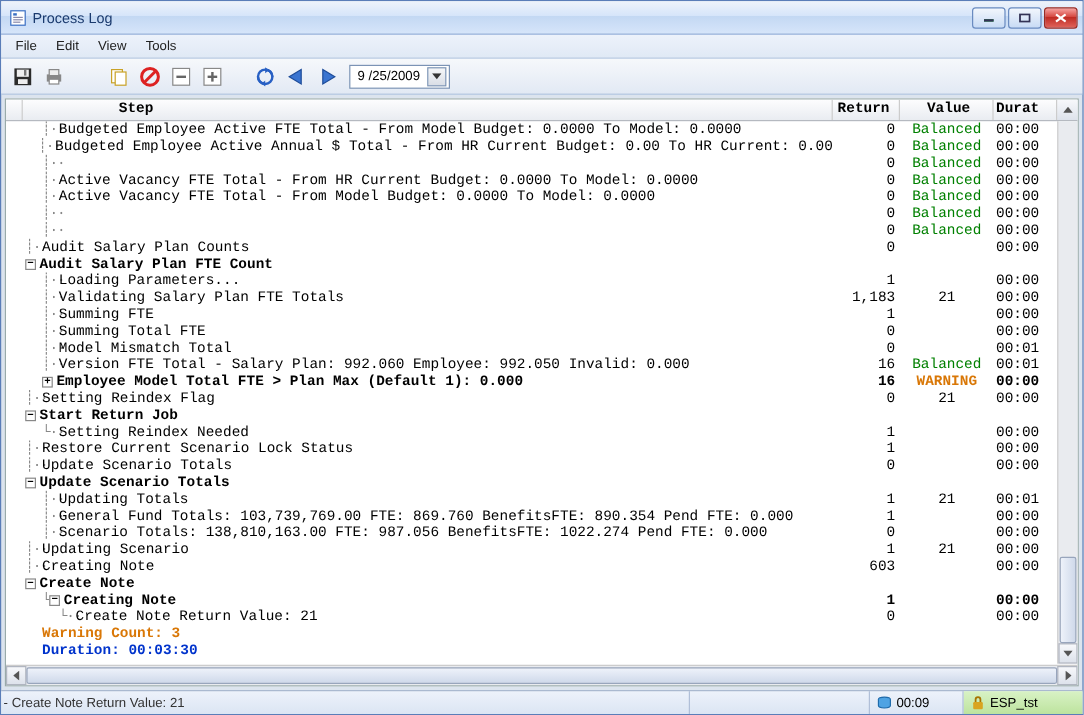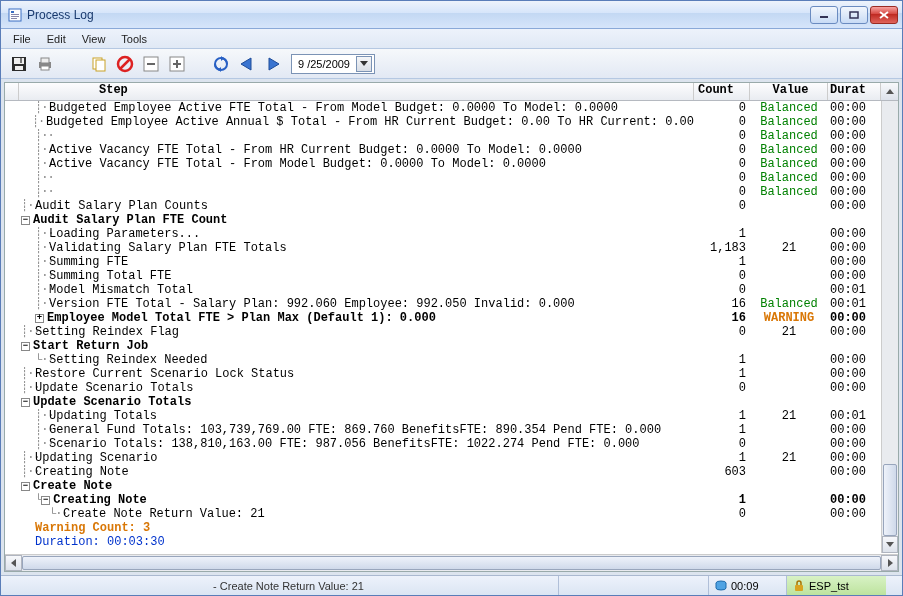--- a/index.html
+++ b/index.html
@@ -174,21 +174,21 @@
   }
   .tree-dots { color:#888; display:inline-block; letter-spacing:-1px; }
   .c-count { width: 56px; text-align: right; padding-right: 4px; flex-shrink:0;}
   .c-value { width: 78px; text-align: center; flex-shrink:0;}
   .c-durat { width: 52px; text-align:left; flex-shrink:0; padding-left:2px;}
   .c-scroll { width: 18px; flex-shrink:0; }
 
   .balanced { color: #008000; }
   .warning-orange { color: #d97706; font-weight:bold; }
   .warning-val { color:#d97706; }
-  .blue-dur { color: #0033cc; font-weight: normal; text-align: right; }
+  .blue-dur { color: #0033cc; font-weight: bold; text-align: right; }
   .bold-row { font-weight: bold; } 
 
   .vscroll {
      position:absolute;
      right:0; top:0;
      width:17px;
      height: calc(100% - 18px);
      background:#e9ebef;
      border-left:1px solid #ccc;
      display:flex;
@@ -212,22 +212,21 @@
     border-radius:2px;
   }
 
   .statusbar {
     height: 20px;
     background: linear-gradient(to bottom,#edf2fb,#dbe5f3);
     border-top: 1px solid #aab9d0;
     display: flex;
     align-items: center;
     font-size: 11px;
-    padding: 0 16px;
-    text-align: center;
+    padding: 0 0;
   }
   .status-left { flex: 1; color: #333; padding-left:2px;}
   .status-cell {
     border-left: 1px solid #b0bfd8;
     padding: 0 6px;
     height: 100%;
     display: flex;
     align-items: center;
     gap: 4px;
   }
@@ -371,21 +370,21 @@
             <polygon points="0,0 8,0 4,5" fill="#333"></polygon>
           </svg>
       </div>
     </div>
   </div>
 
   <div class="grid-wrap">
     <div class="grid-header">
       <div class="col-tree"></div>
       <div class="col-step">Step</div>
-      <div class="col-count">Count</div>
+      <div class="col-count">Return</div>
       <div class="col-value">Value</div>
       <div class="col-durat">Durat</div>
       <div class="col-scroll" style="background:linear-gradient(to bottom,#f7f8fb,#dde2eb);border-left:1px solid #ccc;display:flex;align-items:center;justify-content:center;">
         <svg width="8" height="6">
             <polygon points="4,0 8,5 0,5" fill="#555"></polygon>
           </svg>
       </div>
     </div>
     <div class="grid-body">
       <div class="rows" id="rows-container">

